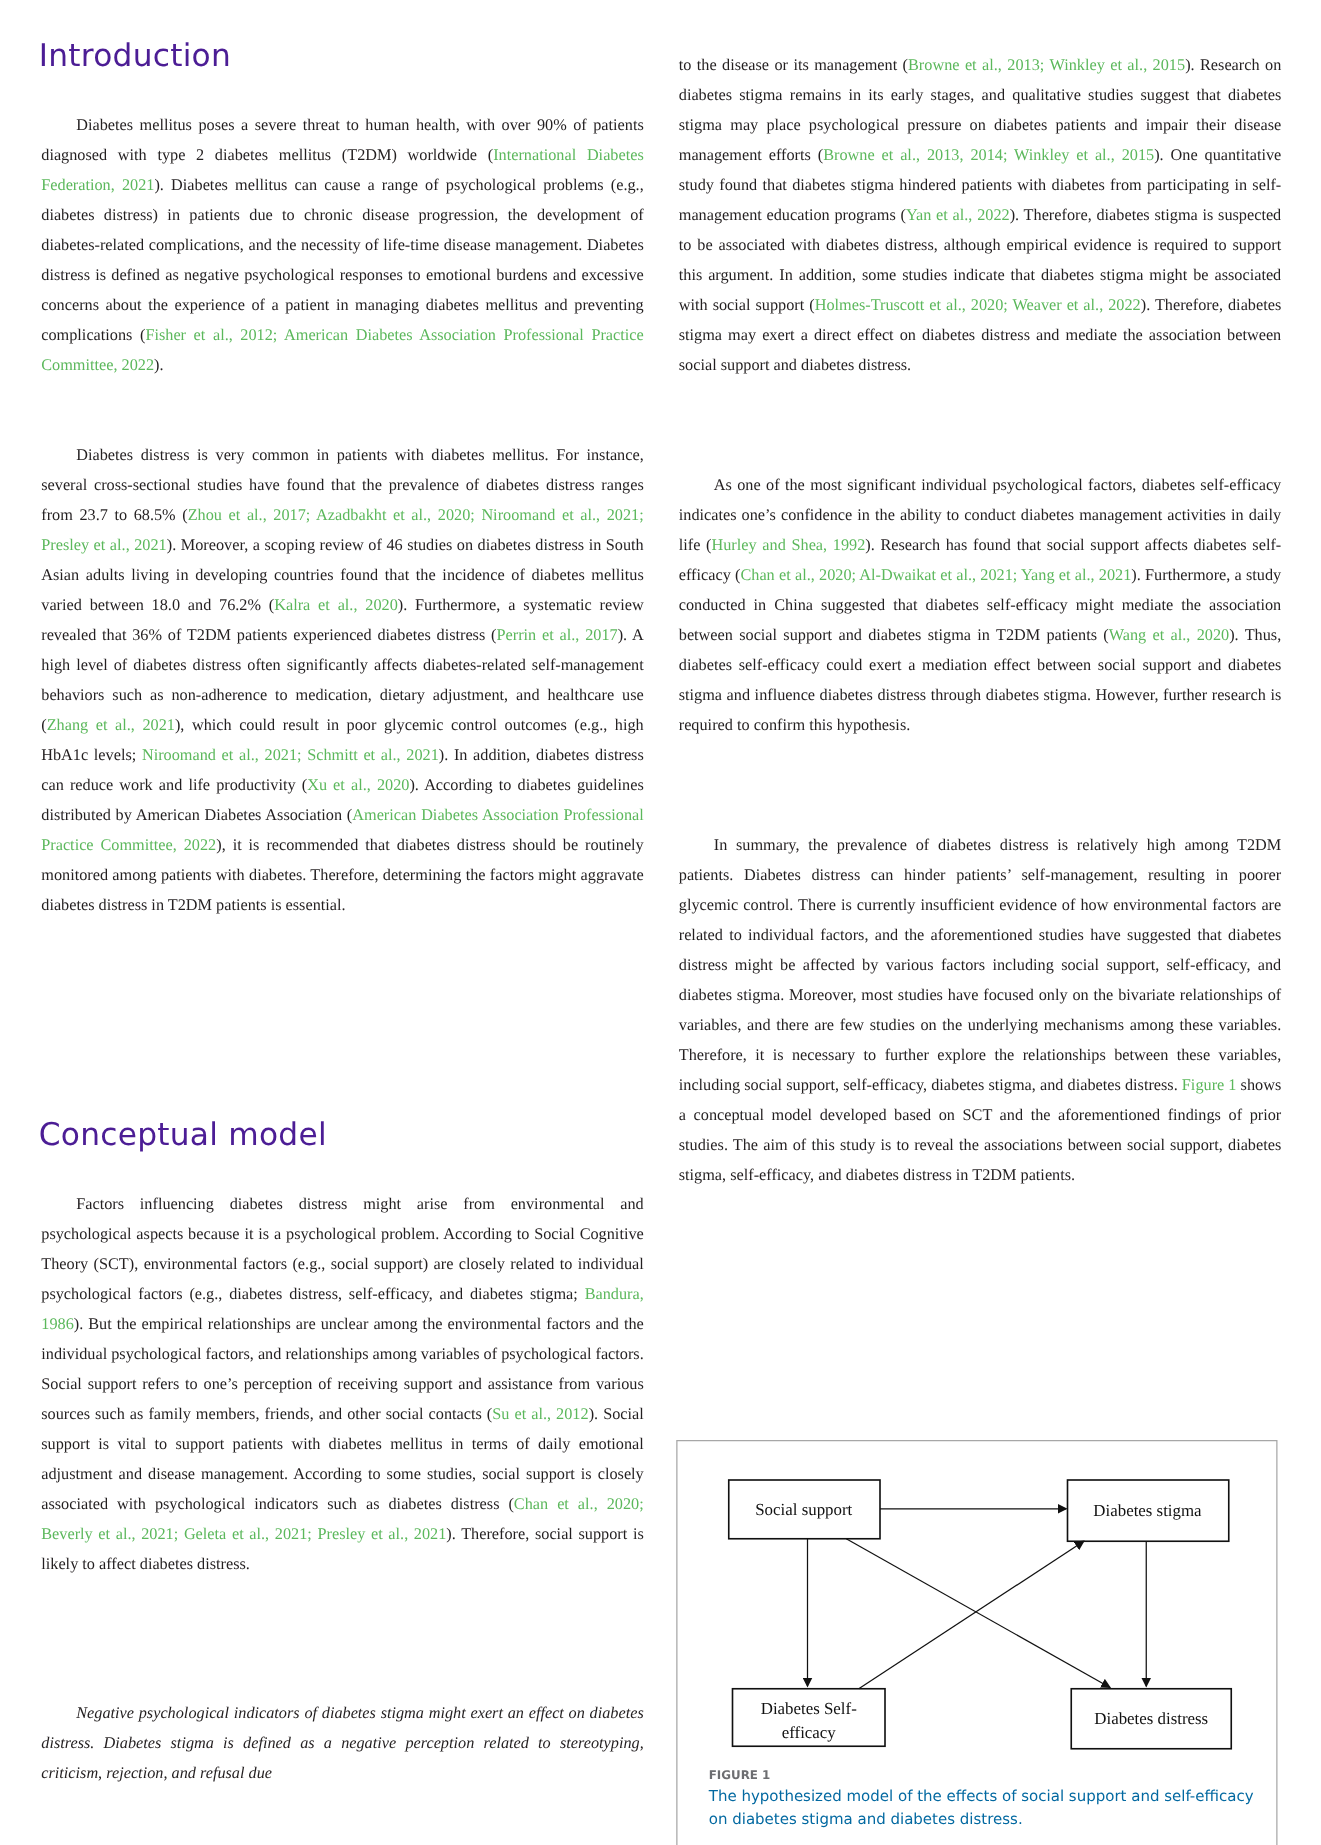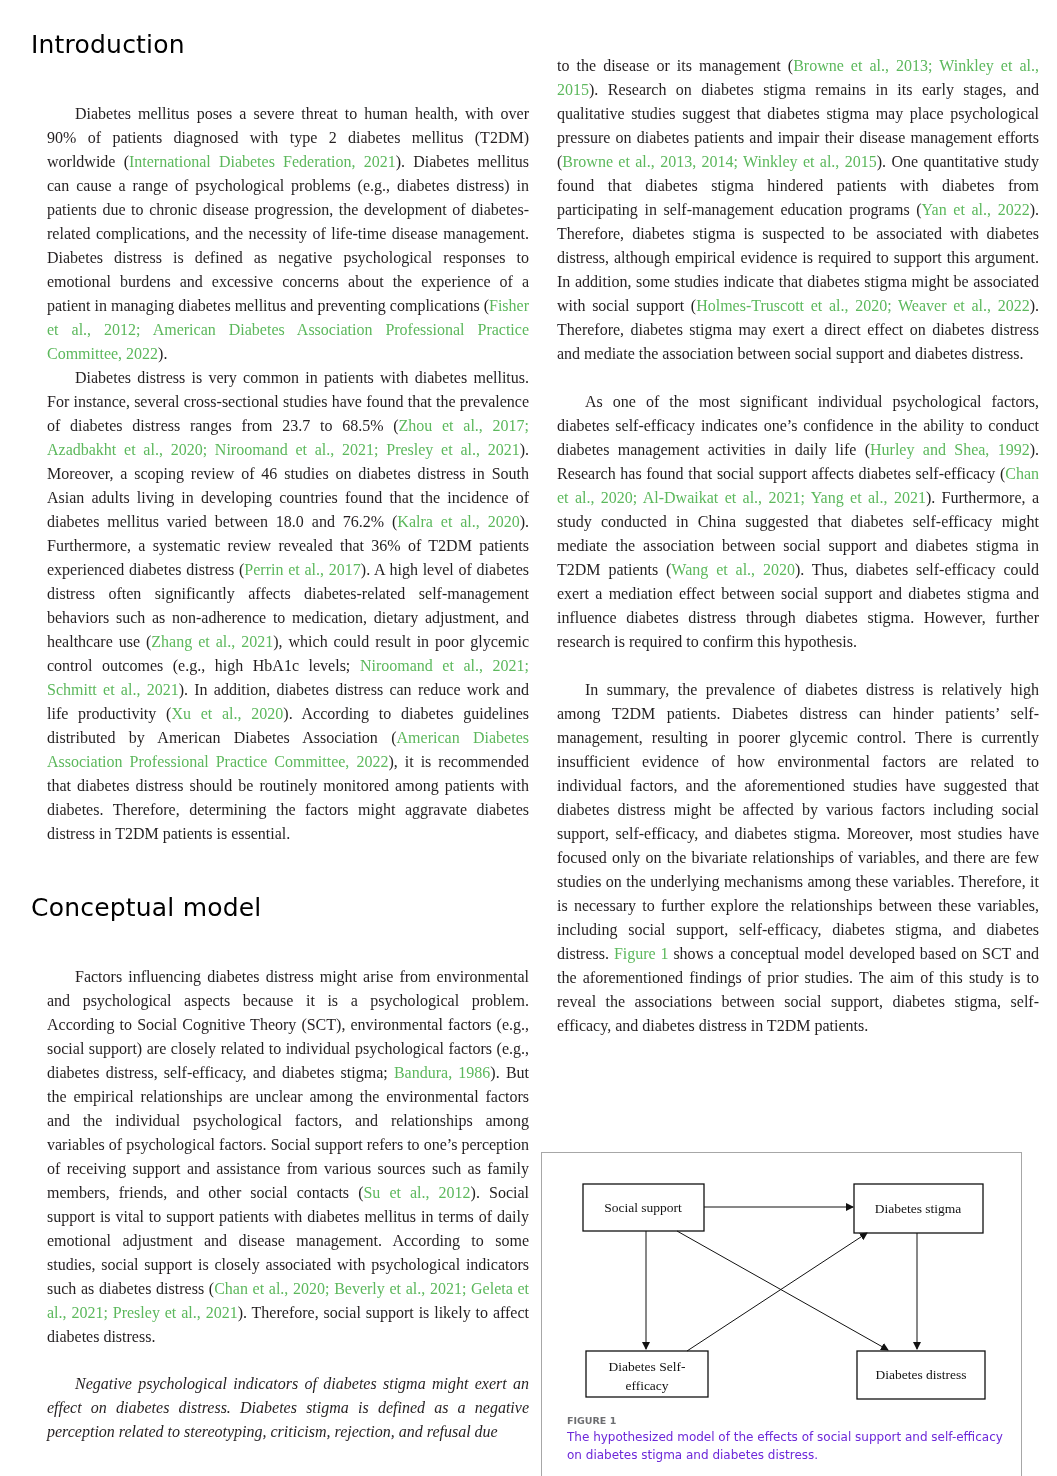--- a/index.html
+++ b/index.html
@@ -2,32 +2,32 @@
 <html><head>
 <meta charset="utf-8">
 <style>
   html, body { margin: 0; padding: 0; background: #ffffff; }
   body { width: 1057px; height: 1476px; position: relative; overflow: hidden;
          font-family: "Liberation Serif", "DejaVu Serif", serif; color: #231f20; }
   .col { position: absolute; top: 0; }
   .col-left { left: 31px; width: 482px; }
   .col-right { left: 541px; width: 482px; }
   h2.section { font-family: "DejaVu Sans", "Liberation Sans", sans-serif; font-weight: normal;
-               color: #000000; font-size: 25px; margin: 0; letter-spacing: 0.2px; }
-  p.body { margin: 16px; font-size: 16px; line-height: 24px; text-align: justify; text-indent: 28px; }
+               color: #4c1d95; font-size: 25px; margin: 0; letter-spacing: 0.2px; }
+  p.body { margin: 2px; font-size: 13px; line-height: 24px; text-align: justify; text-indent: 28px; }
   p.body.noindent { text-indent: 0; }
   .cite { color: #5cb85c; }
   .figure { position: absolute; left: 541px; top: 1152px; width: 481px; height: 332px;
             border: 1px solid #a7a7a7; box-sizing: border-box; }
   .fig-svg { position: absolute; left: 0; top: 0; }
   .fig-box-label { font-family: "Liberation Serif", serif; font-size: 13.5px; fill: #111; }
   .fig-label { position: absolute; left: 25px; top: 262px; font-family: "DejaVu Sans", sans-serif;
                font-size: 9.5px; font-weight: bold; color: #6d6e71; }
   .fig-caption { position: absolute; left: 25px; top: 276px; width: 440px; font-family: "DejaVu Sans", sans-serif;
-                 font-size: 12px; line-height: 17.5px; color: #6d28d9; }
+                 font-size: 12px; line-height: 17.5px; color: #0369a1; }
 </style>
 </head>
 <body>
 
 <div class="col col-left">
   <h2 class="section" style="position:absolute; top:30px; left:0;">Introduction</h2>
   <p class="body" style="position:absolute; top:86px; left:0; width:482px;">Diabetes mellitus poses a severe threat to human health, with over 90% of patients diagnosed with type 2 diabetes mellitus (T2DM) worldwide (<span class="cite">International Diabetes Federation, 2021</span>). Diabetes mellitus can cause a range of psychological problems (e.g., diabetes distress) in patients due to chronic disease progression, the development of diabetes-related complications, and the necessity of life-time disease management. Diabetes distress is defined as negative psychological responses to emotional burdens and excessive concerns about the experience of a patient in managing diabetes mellitus and preventing complications (<span class="cite">Fisher et al., 2012; American Diabetes Association Professional Practice Committee, 2022</span>).</p>
   <p class="body" style="position:absolute; top:350px; left:0; width:482px;">Diabetes distress is very common in patients with diabetes mellitus. For instance, several cross-sectional studies have found that the prevalence of diabetes distress ranges from 23.7 to 68.5% (<span class="cite">Zhou et al., 2017; Azadbakht et al., 2020; Niroomand et al., 2021; Presley et al., 2021</span>). Moreover, a scoping review of 46 studies on diabetes distress in South Asian adults living in developing countries found that the incidence of diabetes mellitus varied between 18.0 and 76.2% (<span class="cite">Kalra et al., 2020</span>). Furthermore, a systematic review revealed that 36% of T2DM patients experienced diabetes distress (<span class="cite">Perrin et al., 2017</span>). A high level of diabetes distress often significantly affects diabetes-related self-management behaviors such as non-adherence to medication, dietary adjustment, and healthcare use (<span class="cite">Zhang et al., 2021</span>), which could result in poor glycemic control outcomes (e.g., high HbA1c levels; <span class="cite">Niroomand et al., 2021; Schmitt et al., 2021</span>). In addition, diabetes distress can reduce work and life productivity (<span class="cite">Xu et al., 2020</span>). According to diabetes guidelines distributed by American Diabetes Association (<span class="cite">American Diabetes Association Professional Practice Committee, 2022</span>), it is recommended that diabetes distress should be routinely monitored among patients with diabetes. Therefore, determining the factors might aggravate diabetes distress in T2DM patients is essential.</p>
   <h2 class="section" style="position:absolute; top:893px; left:0;text-align:right;">Conceptual model</h2>
   <p class="body" style="position:absolute; top:949px; left:0; width:482px;">Factors influencing diabetes distress might arise from environmental and psychological aspects because it is a psychological problem. According to Social Cognitive Theory (SCT), environmental factors (e.g., social support) are closely related to individual psychological factors (e.g., diabetes distress, self-efficacy, and diabetes stigma; <span class="cite">Bandura, 1986</span>). But the empirical relationships are unclear among the environmental factors and the individual psychological factors, and relationships among variables of psychological factors. Social support refers to one’s perception of receiving support and assistance from various sources such as family members, friends, and other social contacts (<span class="cite">Su et al., 2012</span>). Social support is vital to support patients with diabetes mellitus in terms of daily emotional adjustment and disease management. According to some studies, social support is closely associated with psychological indicators such as diabetes distress (<span class="cite">Chan et al., 2020; Beverly et al., 2021; Geleta et al., 2021; Presley et al., 2021</span>). Therefore, social support is likely to affect diabetes distress.</p>

